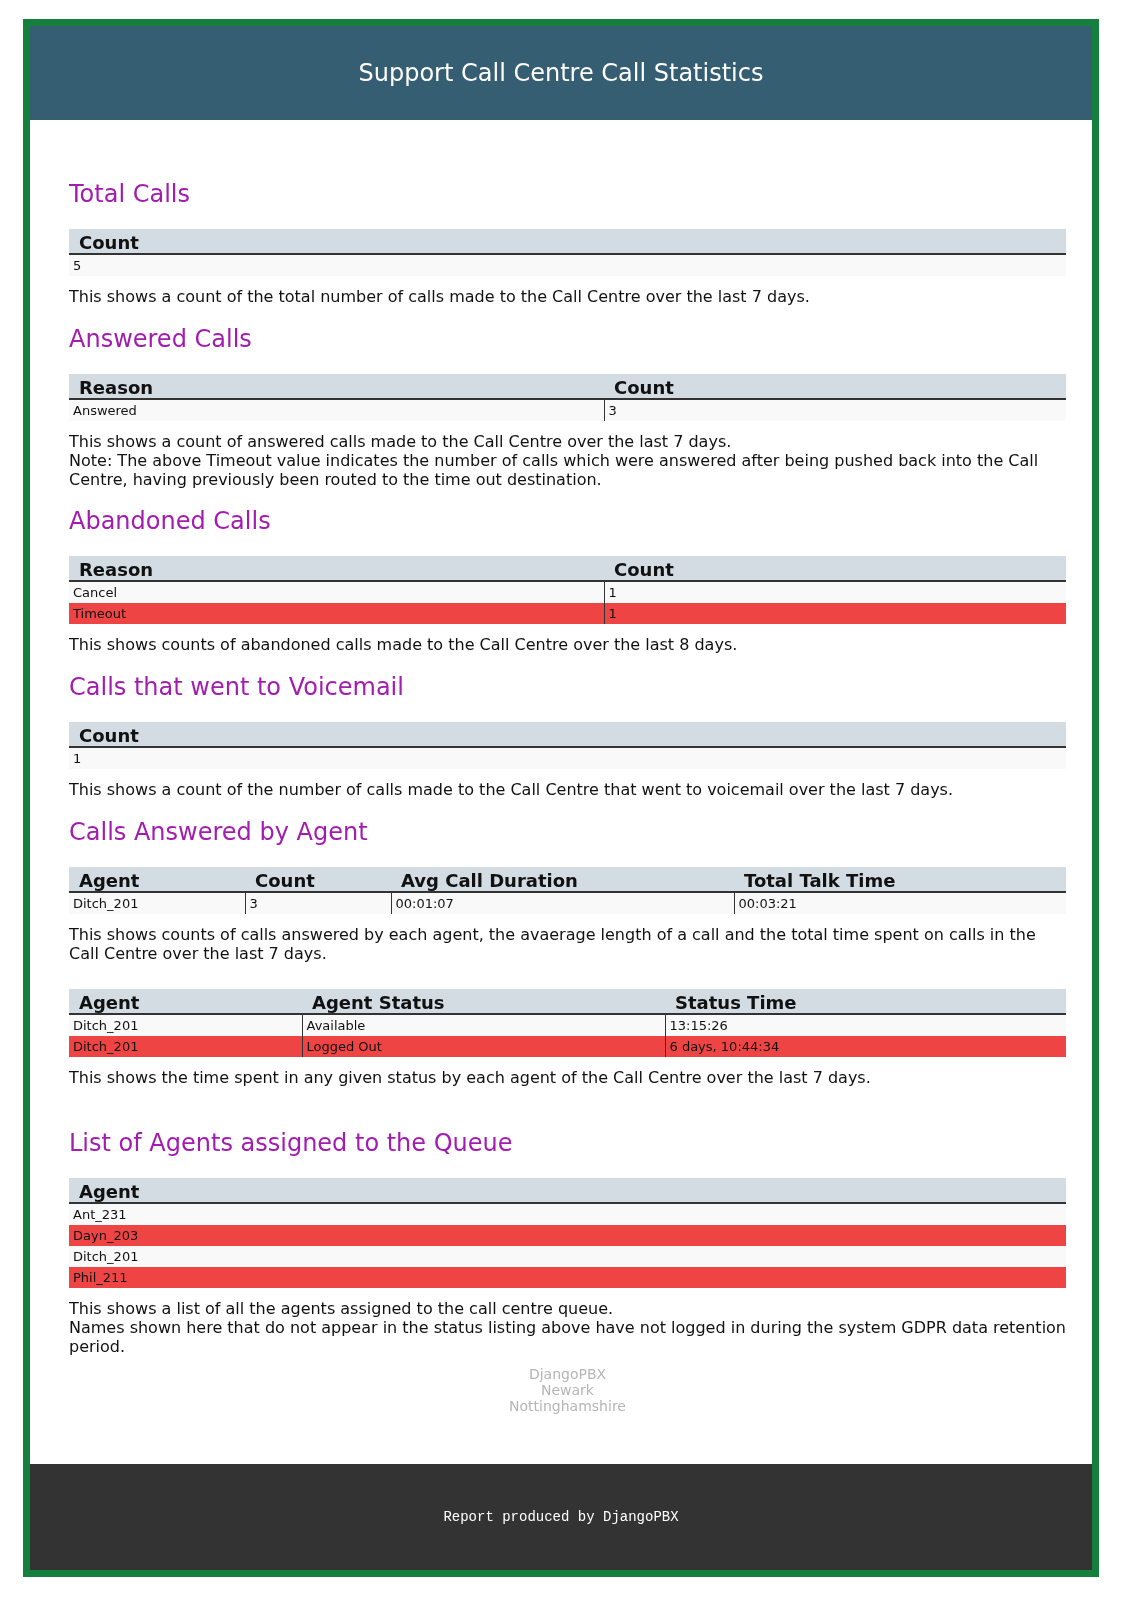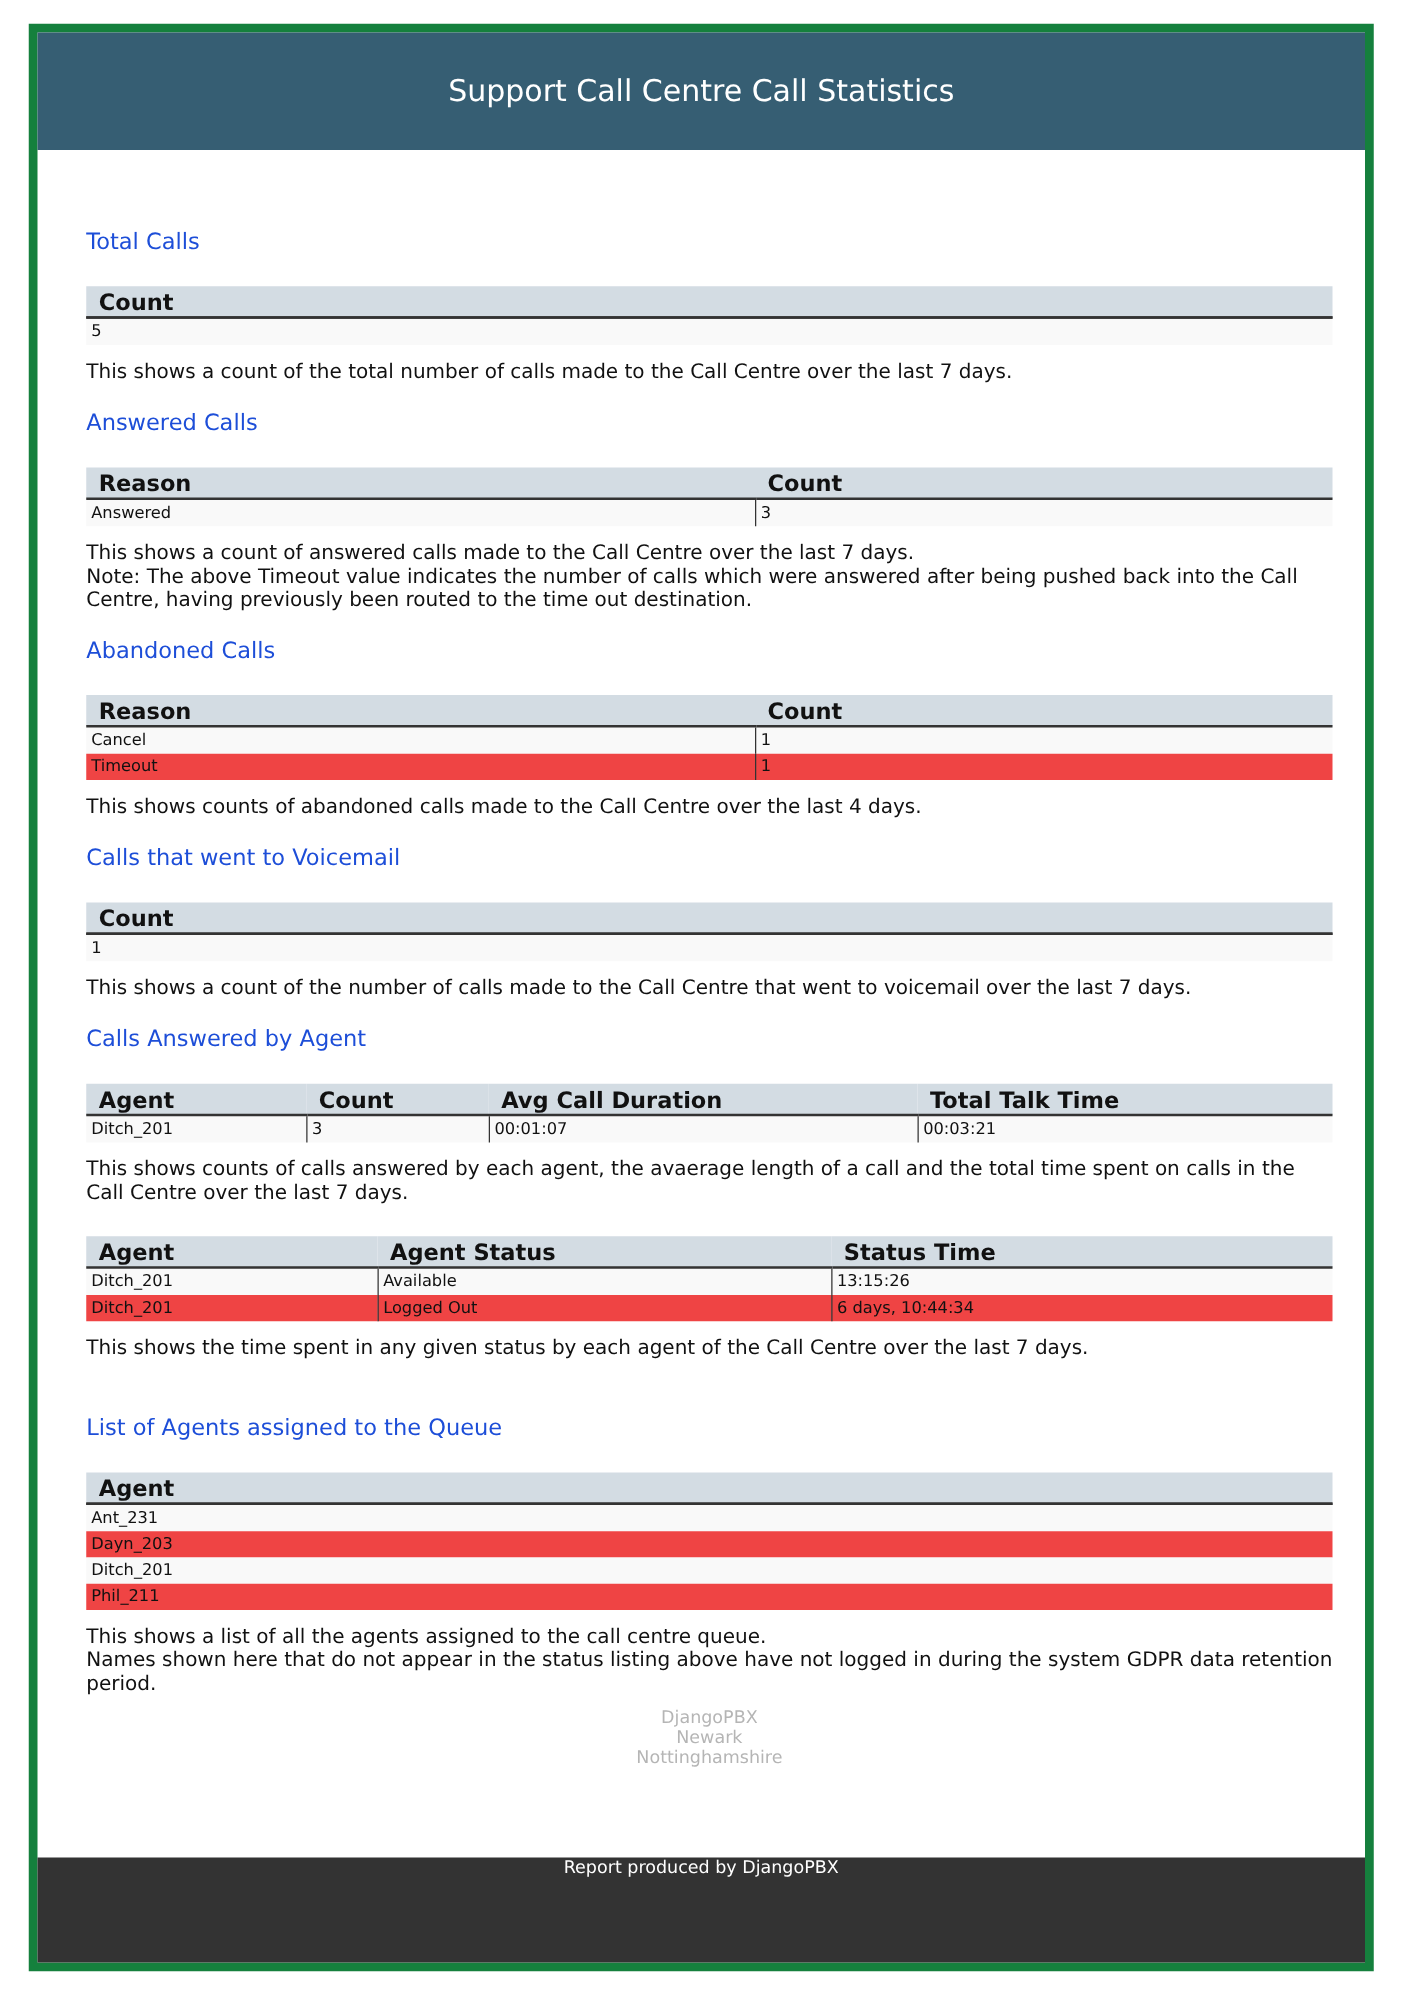--- a/index.html
+++ b/index.html
@@ -8,38 +8,38 @@
     position: absolute; left: 23px; top: 19px; width: 1076px; height: 1558px;
     border: 7px solid #15803d; box-sizing: border-box; background: #fff;
   }
   .header {
     position: absolute; left: 0; top: 0; width: 100%; height: 94px;
     background: #365e73; color: #fff; display: flex; align-items: center; justify-content: center;
     font-size: 24px;
   }
   .content { position: absolute; left: 39px; top: 94px; width: 997px; }
   h2 {
-    margin: 0; font-weight: normal; color: #1d4ed8; font-size: 18px; line-height: 24px;
+    margin: 0; font-weight: normal; color: #a21caf; font-size: 24px; line-height: 24px;
   }
   table { width: 100%; border-collapse: collapse; font-size: 13px; }
   th {
     background: #d3dce3; text-align: left; font-weight: bold; padding: 3px 10px 0 10px;
     height: 19px; border-bottom: 2px solid #333; font-size: 18px;
   }
   td { padding: 0 4px; height: 21px; border-left: 1px solid #333; }
   td:first-child { border-left: none; }
   tr.odd td { background: #f9f9f9; }
   tr.even td { background: #ef4444; }
   .desc { font-size: 16px; line-height: 19px; margin-top: 11px; }
   .section { position: absolute; left: 0; width: 100%; }
   .tbl { margin-top: 31px; }
   .address { position: absolute; left: 0; width: 100%; text-align: center; color: #b5b5b5; font-size: 14px; line-height: 16px; }
   .footer {
-    position: absolute; left: 0; bottom: 0; width: 100%; height: 84px; background: #333333;
-    color: #fff; display: flex; justify-content: center; font-size: 14px;
+    position: absolute; left: 0; bottom: 0; width: 100%; height: 106px; background: #333333;
+    color: #fff; display: flex; align-items: center; justify-content: center; font-size: 14px; font-family: Liberation Mono, monospace;
   }
 </style>
 </head>
 <body>
 
 <div class="page">
   <div class="header">
     <span>Support Call Centre Call Statistics</span>
   </div>
 
@@ -100,21 +100,21 @@
             <td>Cancel</td>
             <td>1</td>
           </tr>
           <tr class="even">
             <td>Timeout</td>
             <td>1</td>
           </tr>
         </tbody>
       </table>
       <div class="desc">
-        <div>This shows counts of abandoned calls made to the Call Centre over the last 4 days.</div>
+        <div>This shows counts of abandoned calls made to the Call Centre over the last 8 days.</div>
       </div>
     </div>
 
     <div class="section" style="top:555px;">
       <h2>Calls that went to Voicemail</h2>
       <table class="tbl" style="margin-top:23px;">
         <thead>
             <tr>
           <th>Count</th>
         </tr>

